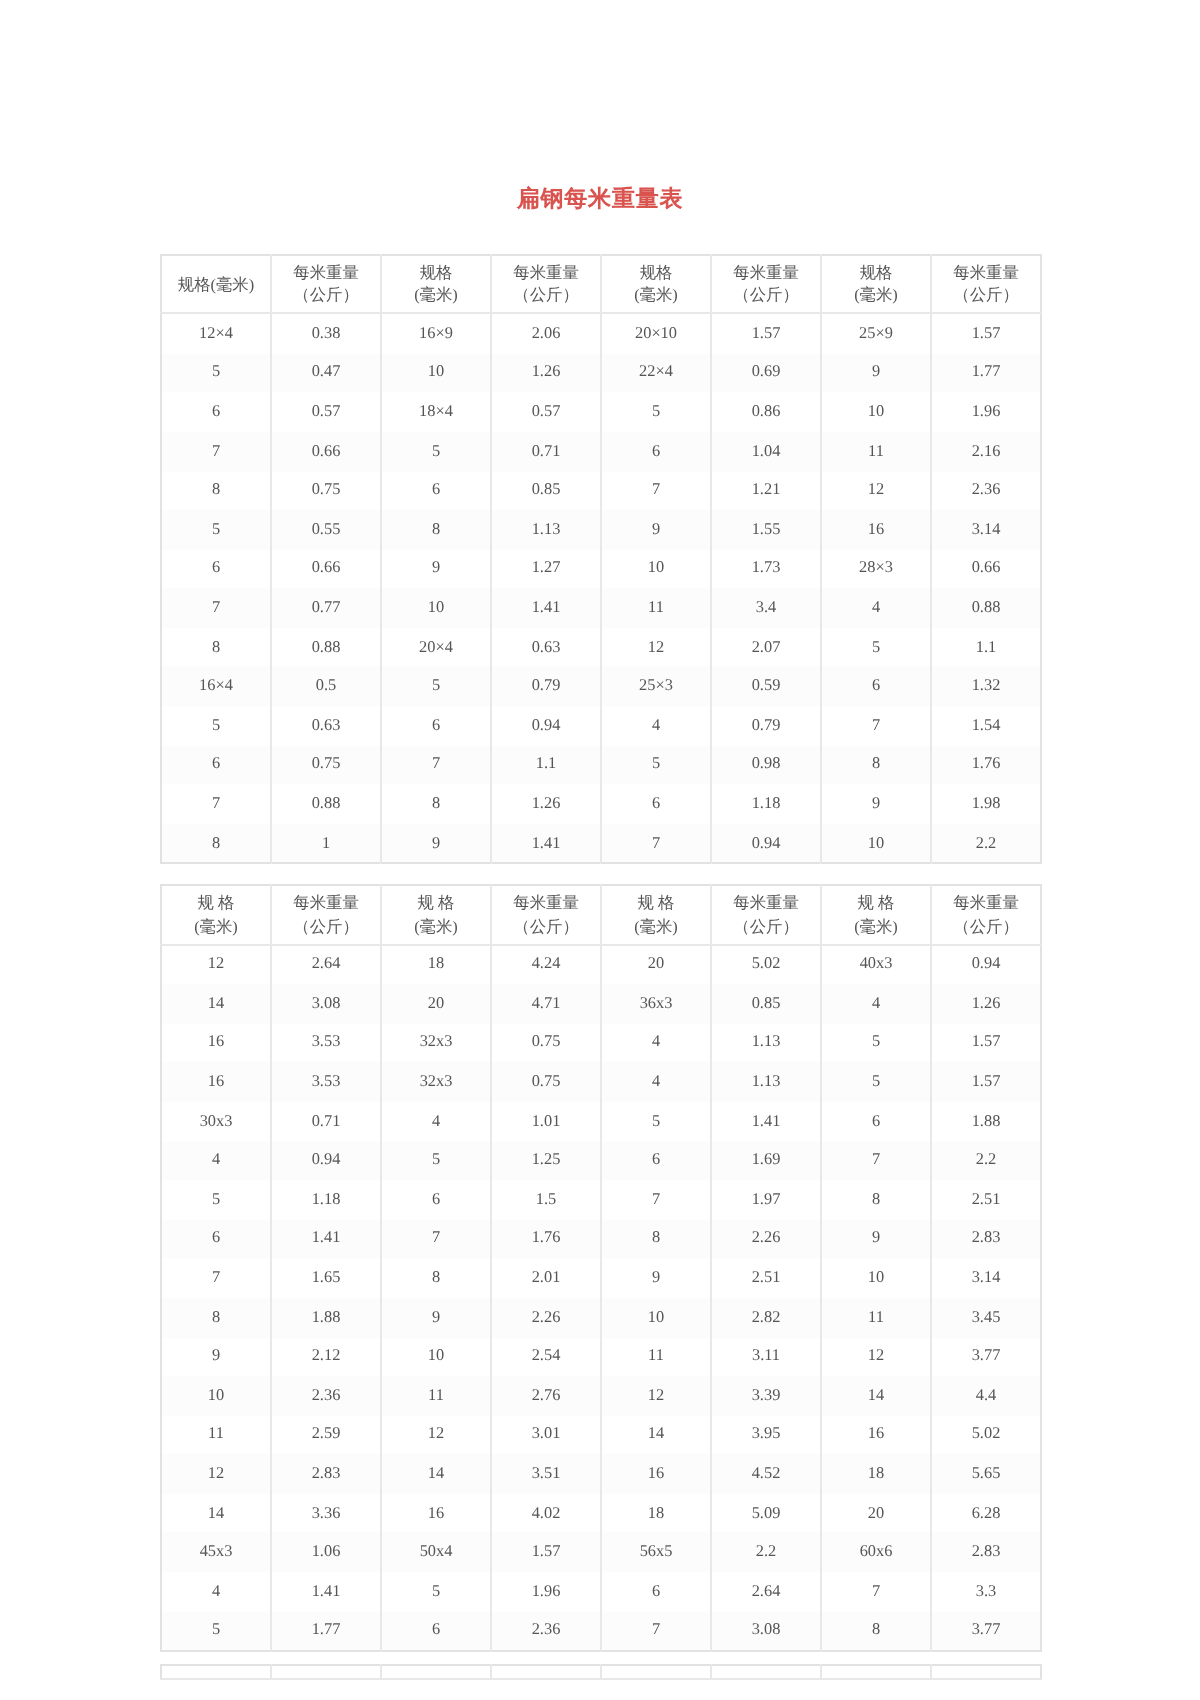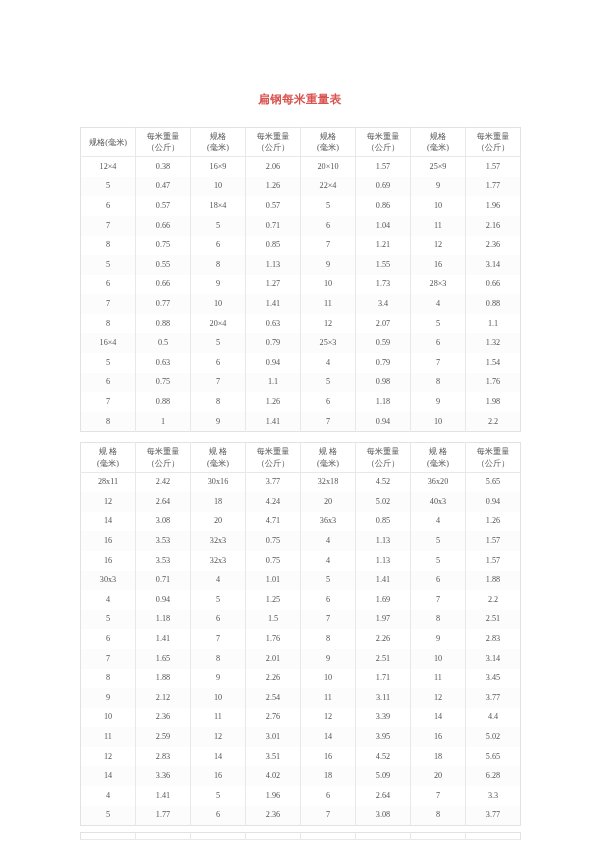--- a/index.html
+++ b/index.html
@@ -334,30 +334,20 @@
               <span class="hl">(毫米)</span>
             </td>
             <td>
               <span class="hl">每米重量</span>
               <span class="hl">（公斤）</span>
             </td>
           </tr>
         </thead>
       <tbody>
           <tr>
-            <td>28x11</td>
-            <td>2.42</td>
-            <td>30x16</td>
-            <td>3.77</td>
-            <td>32x18</td>
-            <td>4.52</td>
-            <td>36x20</td>
-            <td>5.65</td>
-          </tr>
-          <tr>
             <td>12</td>
             <td>2.64</td>
             <td>18</td>
             <td>4.24</td>
             <td>20</td>
             <td>5.02</td>
             <td>40x3</td>
             <td>0.94</td>
           </tr>
           <tr>
@@ -439,21 +429,21 @@
             <td>2.51</td>
             <td>10</td>
             <td>3.14</td>
           </tr>
           <tr>
             <td>8</td>
             <td>1.88</td>
             <td>9</td>
             <td>2.26</td>
             <td>10</td>
-            <td>1.71</td>
+            <td>2.82</td>
             <td>11</td>
             <td>3.45</td>
           </tr>
           <tr>
             <td>9</td>
             <td>2.12</td>
             <td>10</td>
             <td>2.54</td>
             <td>11</td>
             <td>3.11</td>
@@ -494,20 +484,30 @@
             <td>14</td>
             <td>3.36</td>
             <td>16</td>
             <td>4.02</td>
             <td>18</td>
             <td>5.09</td>
             <td>20</td>
             <td>6.28</td>
           </tr>
           <tr>
+            <td>45x3</td>
+            <td>1.06</td>
+            <td>50x4</td>
+            <td>1.57</td>
+            <td>56x5</td>
+            <td>2.2</td>
+            <td>60x6</td>
+            <td>2.83</td>
+          </tr>
+          <tr>
             <td>4</td>
             <td>1.41</td>
             <td>5</td>
             <td>1.96</td>
             <td>6</td>
             <td>2.64</td>
             <td>7</td>
             <td>3.3</td>
           </tr>
           <tr>

